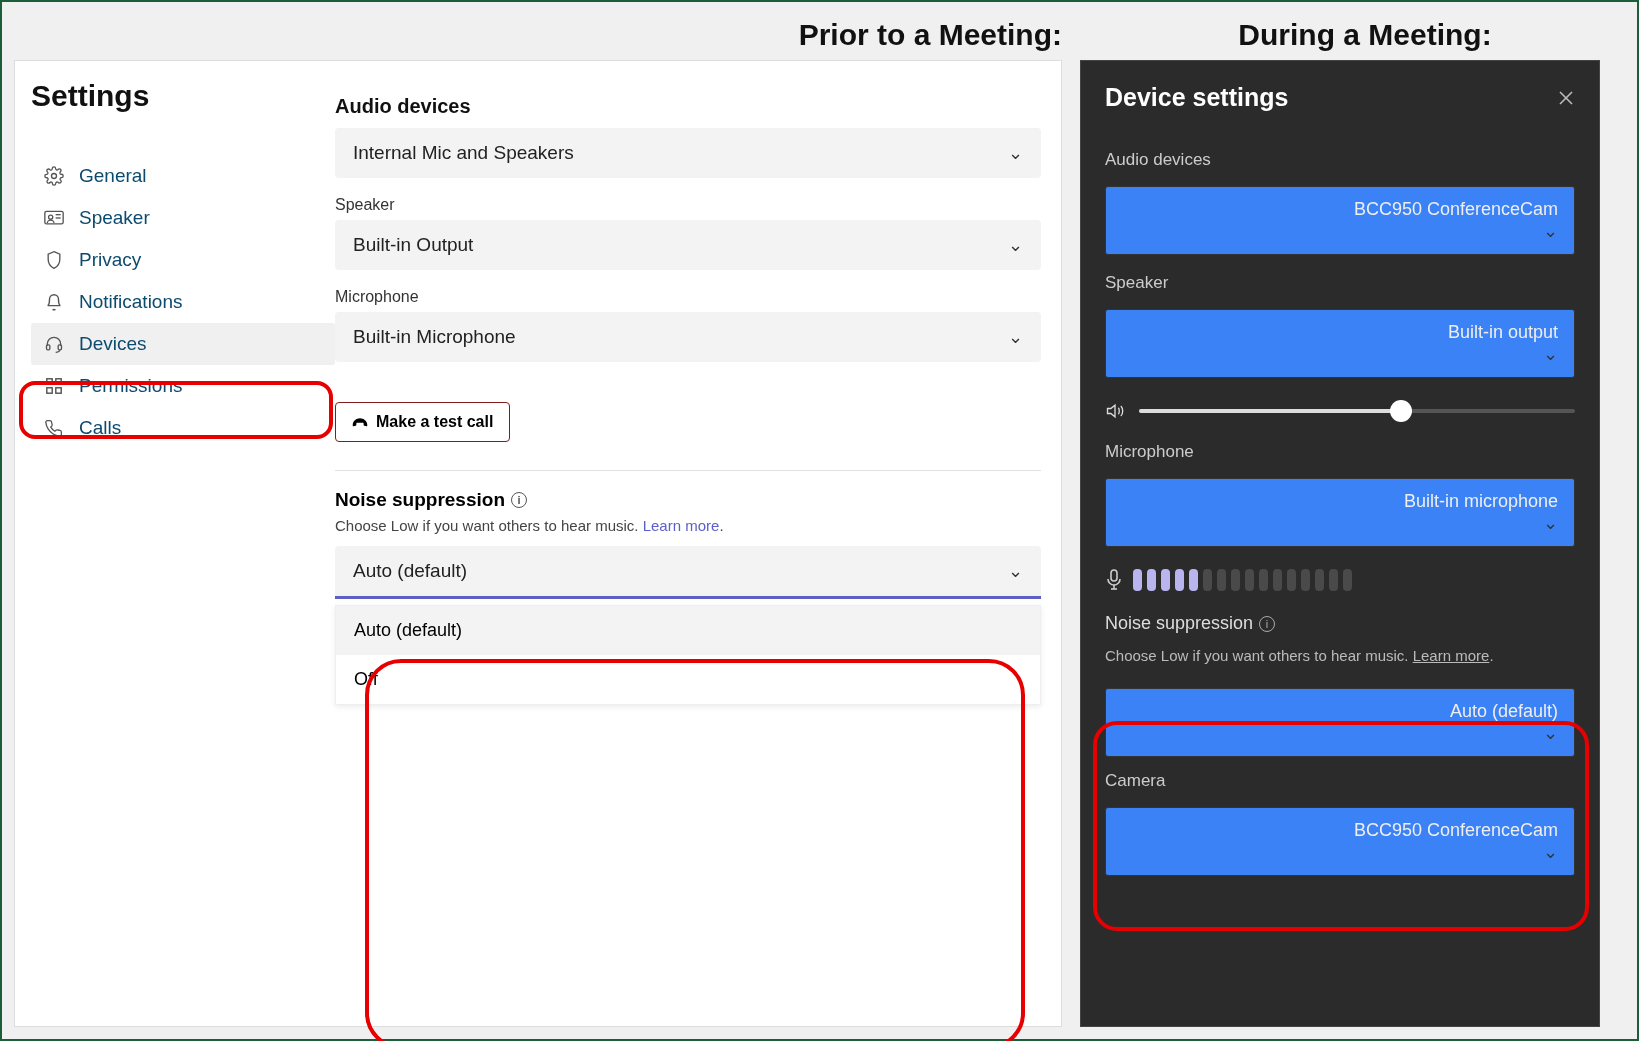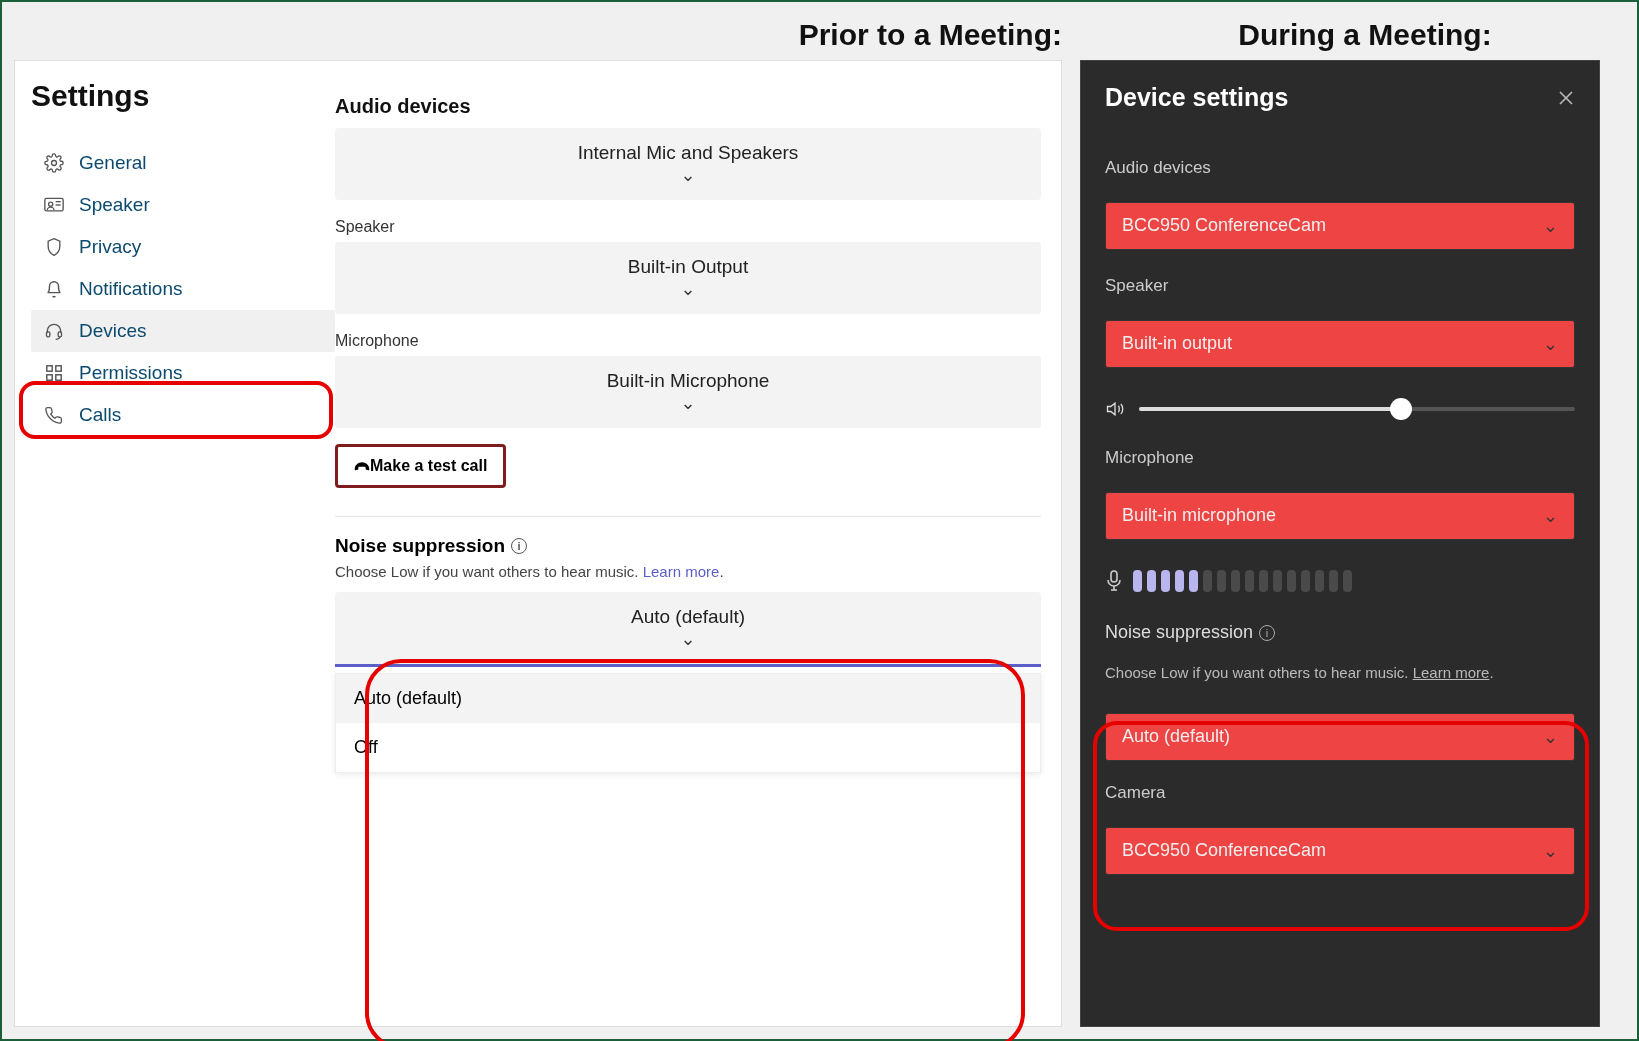--- a/index.html
+++ b/index.html
@@ -40,21 +40,21 @@
     width: 1048px;
     display: flex;
     position: relative;
     border: 1px solid #ddd;
   }
   .sidebar {
     width: 320px;
     padding: 18px 0 0 16px;
   }
   .settings-title {
-    font-size: 30px; font-weight: 700; color: #111; margin-bottom: 29px;
+    font-size: 30px; font-weight: 700; color: #111; margin-bottom: 42px;
   }
   .nav-list { list-style: none; }
   .nav-item {
     display: flex; align-items: center; gap: 14px;
     padding: 10px 12px; font-size: 19px; color: #0c4a6e;
     border-radius: 2px; cursor: pointer;
   }
   .nav-item .icon { width: 22px; height: 22px; display:flex; align-items:center; justify-content:center; color:#555;}
   .nav-item.active { background: #f0f0f0; }
   .highlight-red-box {
@@ -68,27 +68,26 @@
   .content {
     flex: 1; padding: 22px 20px 0 0;
   }
   .section-title { font-size: 20px; font-weight: 700; color: #111; margin: 12px 0 10px 0; }
   .field-label { font-size: 16px; color: #333; margin: 18px 0 6px 0; }
   .select {
     background: #f3f3f3; border: none; border-radius: 4px;
     padding: 14px 18px; font-size: 19px; color: #222;
     display:flex; justify-content:space-between; align-items:center;
     cursor: pointer;
-    flex-direction: column;
   }
   .chev { font-size: 18px; color:#333; }
   .test-call-btn {
-    margin-top: 16px; border:3px solid #7f1d1d; background:#fff;
+    margin-top: 40px; border:1px solid #7f1d1d; background:#fff;
     padding: 10px 16px; font-size: 16px; font-weight: 600;
-    border-radius: 4px; display:inline-flex; align-items:center; gap:0;
+    border-radius: 4px; display:inline-flex; align-items:center; gap:8px;
     cursor:pointer;
   }
   .divider { border-top:1px solid #e2e2e2; margin: 28px 0 18px 0; }
   .ns-title { font-size:19px; font-weight:700; display:flex; align-items:center; gap:6px; }
   .info-icon {
     display:inline-flex; width:16px; height:16px; border:1px solid #555; border-radius:50%;
     font-size:11px; align-items:center; justify-content:center; color:#555;
   }
   .ns-desc { font-size:15px; color:#444; margin:6px 0 12px 0; }
   .ns-desc a { color:#5b5fc7; text-decoration:none; cursor:pointer; }
@@ -101,30 +100,30 @@
   }
   .dropdown .opt { padding: 14px 18px; font-size:18px; cursor:pointer; }
   .dropdown .opt.sel { background:#f3f3f3; font-weight:500; }
   .hl2 { left: 350px; top: 598px; width: 660px; height: 390px; border-radius: 36px; }
 
   
   .dark-panel {
     background:#2b2b2b; color:#e6e6e6; width: 520px;
     border: 1px solid #444; padding: 22px 24px 18px 24px;
     position:relative;
-    display:flex; flex-direction:column; gap:16px;
+    display:flex; flex-direction:column; gap:8px;
   }
   .dp-header { display:flex; justify-content:space-between; align-items:center; margin-bottom: 20px;}
   .dp-title { font-size:25px; font-weight:700; color:#fff; }
   .close-x { font-size:22px; color:#bbb; cursor:pointer; }
   .dp-label { font-size:17px; color:#ccc; margin: 10px 0 8px 0; }
   .dselect {
-    background:#ef4444; border:1px solid #333; border-radius:3px;
+    background:#3b82f6; border:1px solid #333; border-radius:3px;
     padding: 12px 16px; font-size:18px; color:#eee;
-    display:flex; justify-content:space-between; align-items:flex-start; cursor:pointer;
+    display:flex; justify-content:space-between; align-items:flex-end; cursor:pointer;flex-direction:column;
   }
   .slider-row { display:flex; align-items:center; gap:14px; margin:16px 0 4px 0; }
   .spk-icon { color:#ddd; font-size:18px; }
   .slider {
     flex:1; height:4px; background:#555; position:relative; border-radius:2px;
   }
   .slider-fill { position:absolute; left:0; top:0; bottom:0; width:60%; background:#ddd; border-radius:2px; }
   .slider-knob {
     position:absolute; top:50%; left:60%; transform:translate(-50%,-50%);
     width:22px; height:22px; background:#fff; border-radius:50%;

